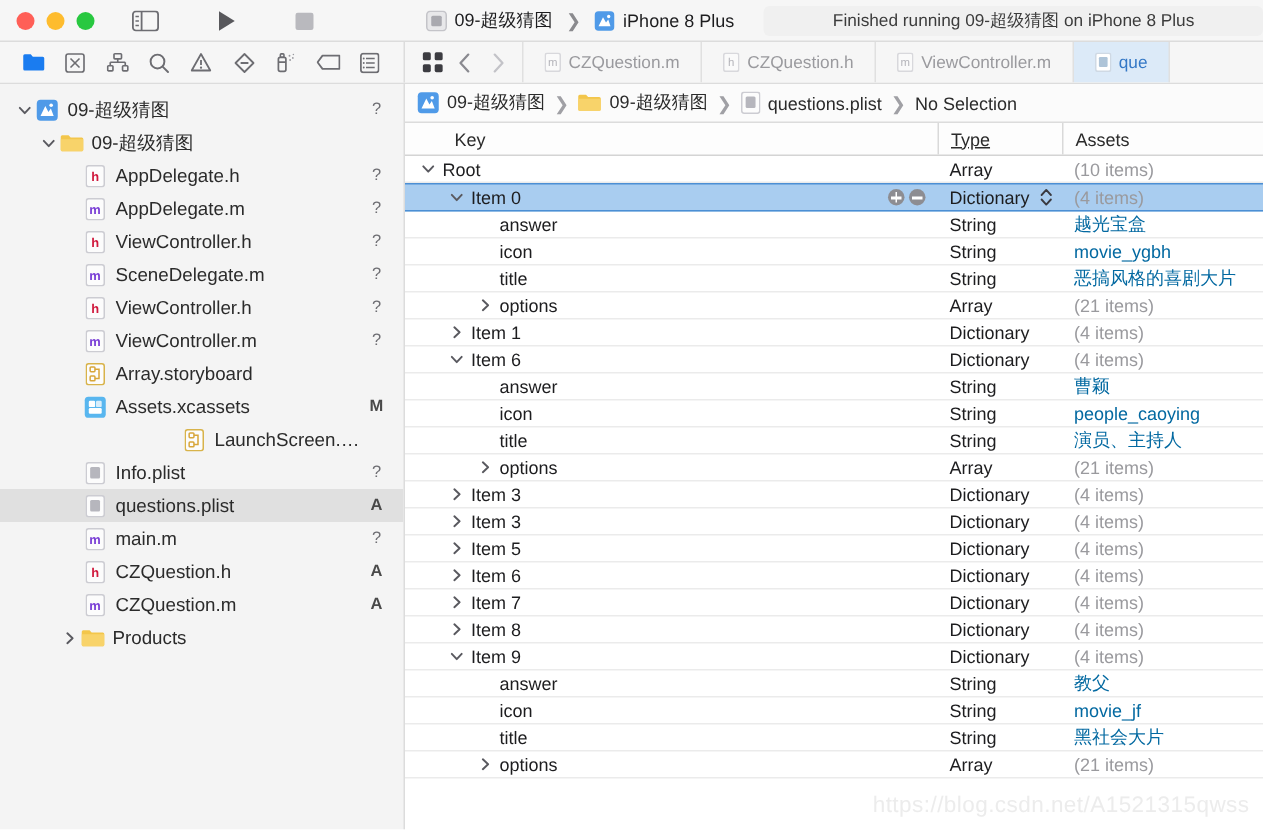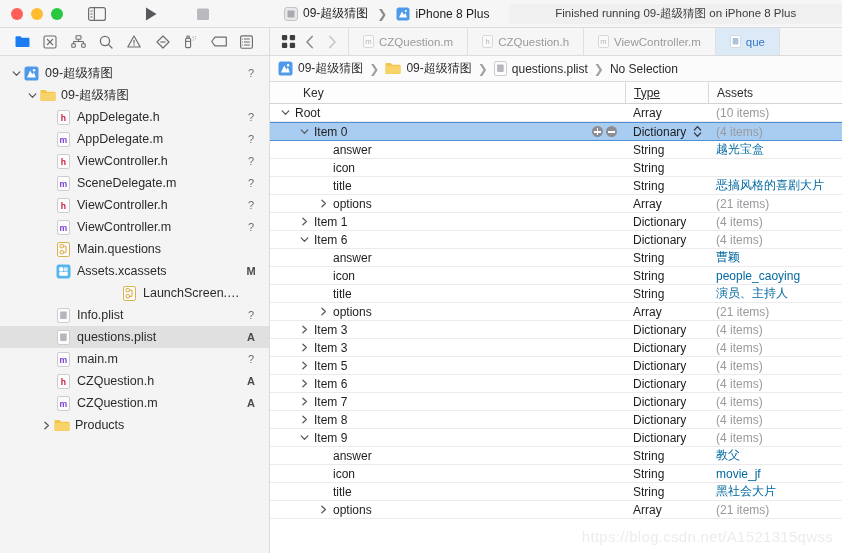--- a/index.html
+++ b/index.html
@@ -426,21 +426,21 @@
         <div class="srow" style="padding-left: 41px;">
           <span class="twisty"></span>
           <span class="sicon">
             <svg width="13" height="15" viewBox="0 0 13 15">
               <rect x="0.5" y="0.5" width="12" height="14" rx="1.6" fill="#fcfcfc" stroke="#d8b34a" stroke-width="1"></rect>
               <rect x="3.1" y="2.6" width="3.2" height="3.2" rx="0.6" fill="none" stroke="#d8a63a" stroke-width="1"></rect>
               <rect x="3.1" y="8.7" width="3.2" height="3.2" rx="0.6" fill="none" stroke="#d8a63a" stroke-width="1"></rect>
               <path d="M6.3 4.2 H9 V10.3 H6.3" fill="none" stroke="#d8a63a" stroke-width="1"></path>
             </svg>
           </span>
-          <span class="slabel">Main.questions</span>
+          <span class="slabel">Array.storyboard</span>
           <span class="sstat"></span>
         </div>
         <div class="srow" style="padding-left: 41px;">
           <span class="twisty"></span>
           <span class="sicon">
             <svg width="15" height="15" viewBox="0 0 15 15">
               <rect x="0.5" y="0.5" width="14" height="14" rx="2.4" fill="#58b6ef"></rect>
               <rect x="3.2" y="3.2" width="4.2" height="4.2" rx="0.8" fill="#ffffff"></rect>
               <rect x="8" y="3.2" width="3.8" height="4.2" rx="0.8" fill="#d9eefb"></rect>
               <rect x="3.2" y="8" width="8.6" height="3.8" rx="0.8" fill="#ffffff"></rect>
@@ -628,20 +628,21 @@
               <div class="c-val">越光宝盒</div>
             </div>
             <div class="trow">
               <div class="c-key" style="padding-left: 46px;">
                 <span class="kw"></span>
                 <span style="margin-left: 3px;">icon</span>
               </div>
               <div class="c-type">
                 <span>String</span>
               </div>
+              <div class="c-val">movie_ygbh</div>
             </div>
             <div class="trow">
               <div class="c-key" style="padding-left: 46px;">
                 <span class="kw"></span>
                 <span style="margin-left: 3px;">title</span>
               </div>
               <div class="c-type">
                 <span>String</span>
               </div>
               <div class="c-val">恶搞风格的喜剧大片</div>

